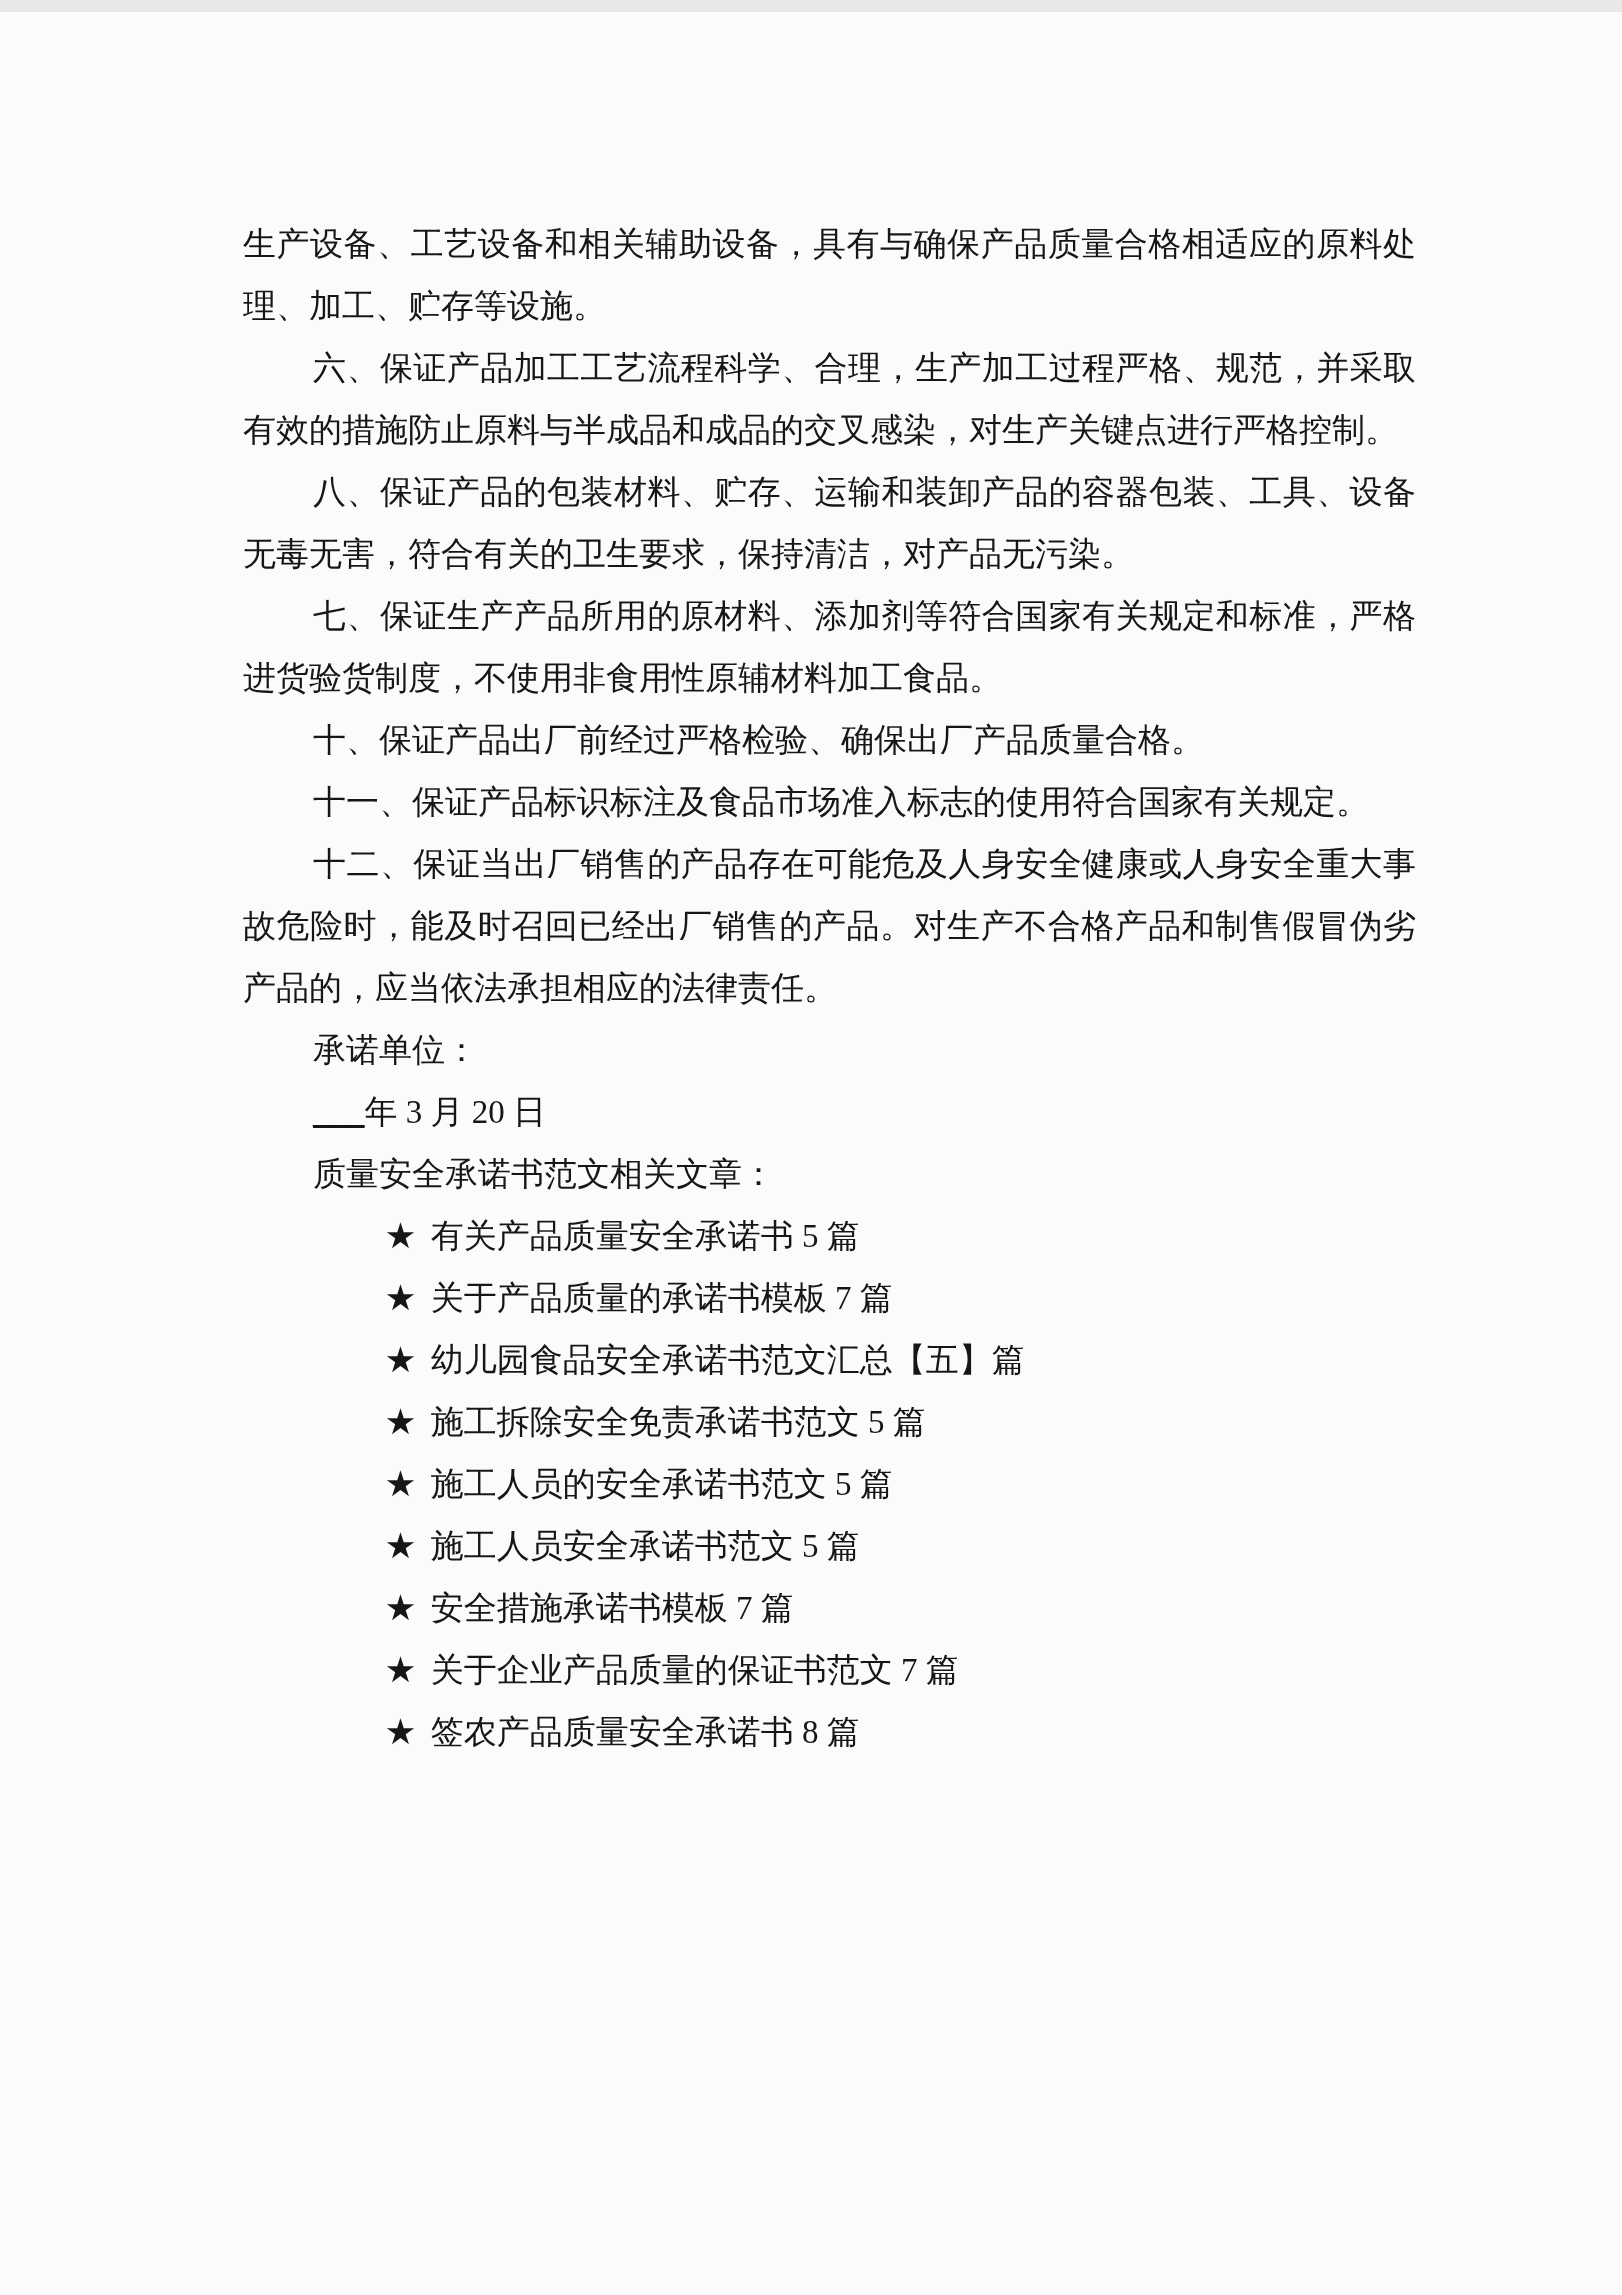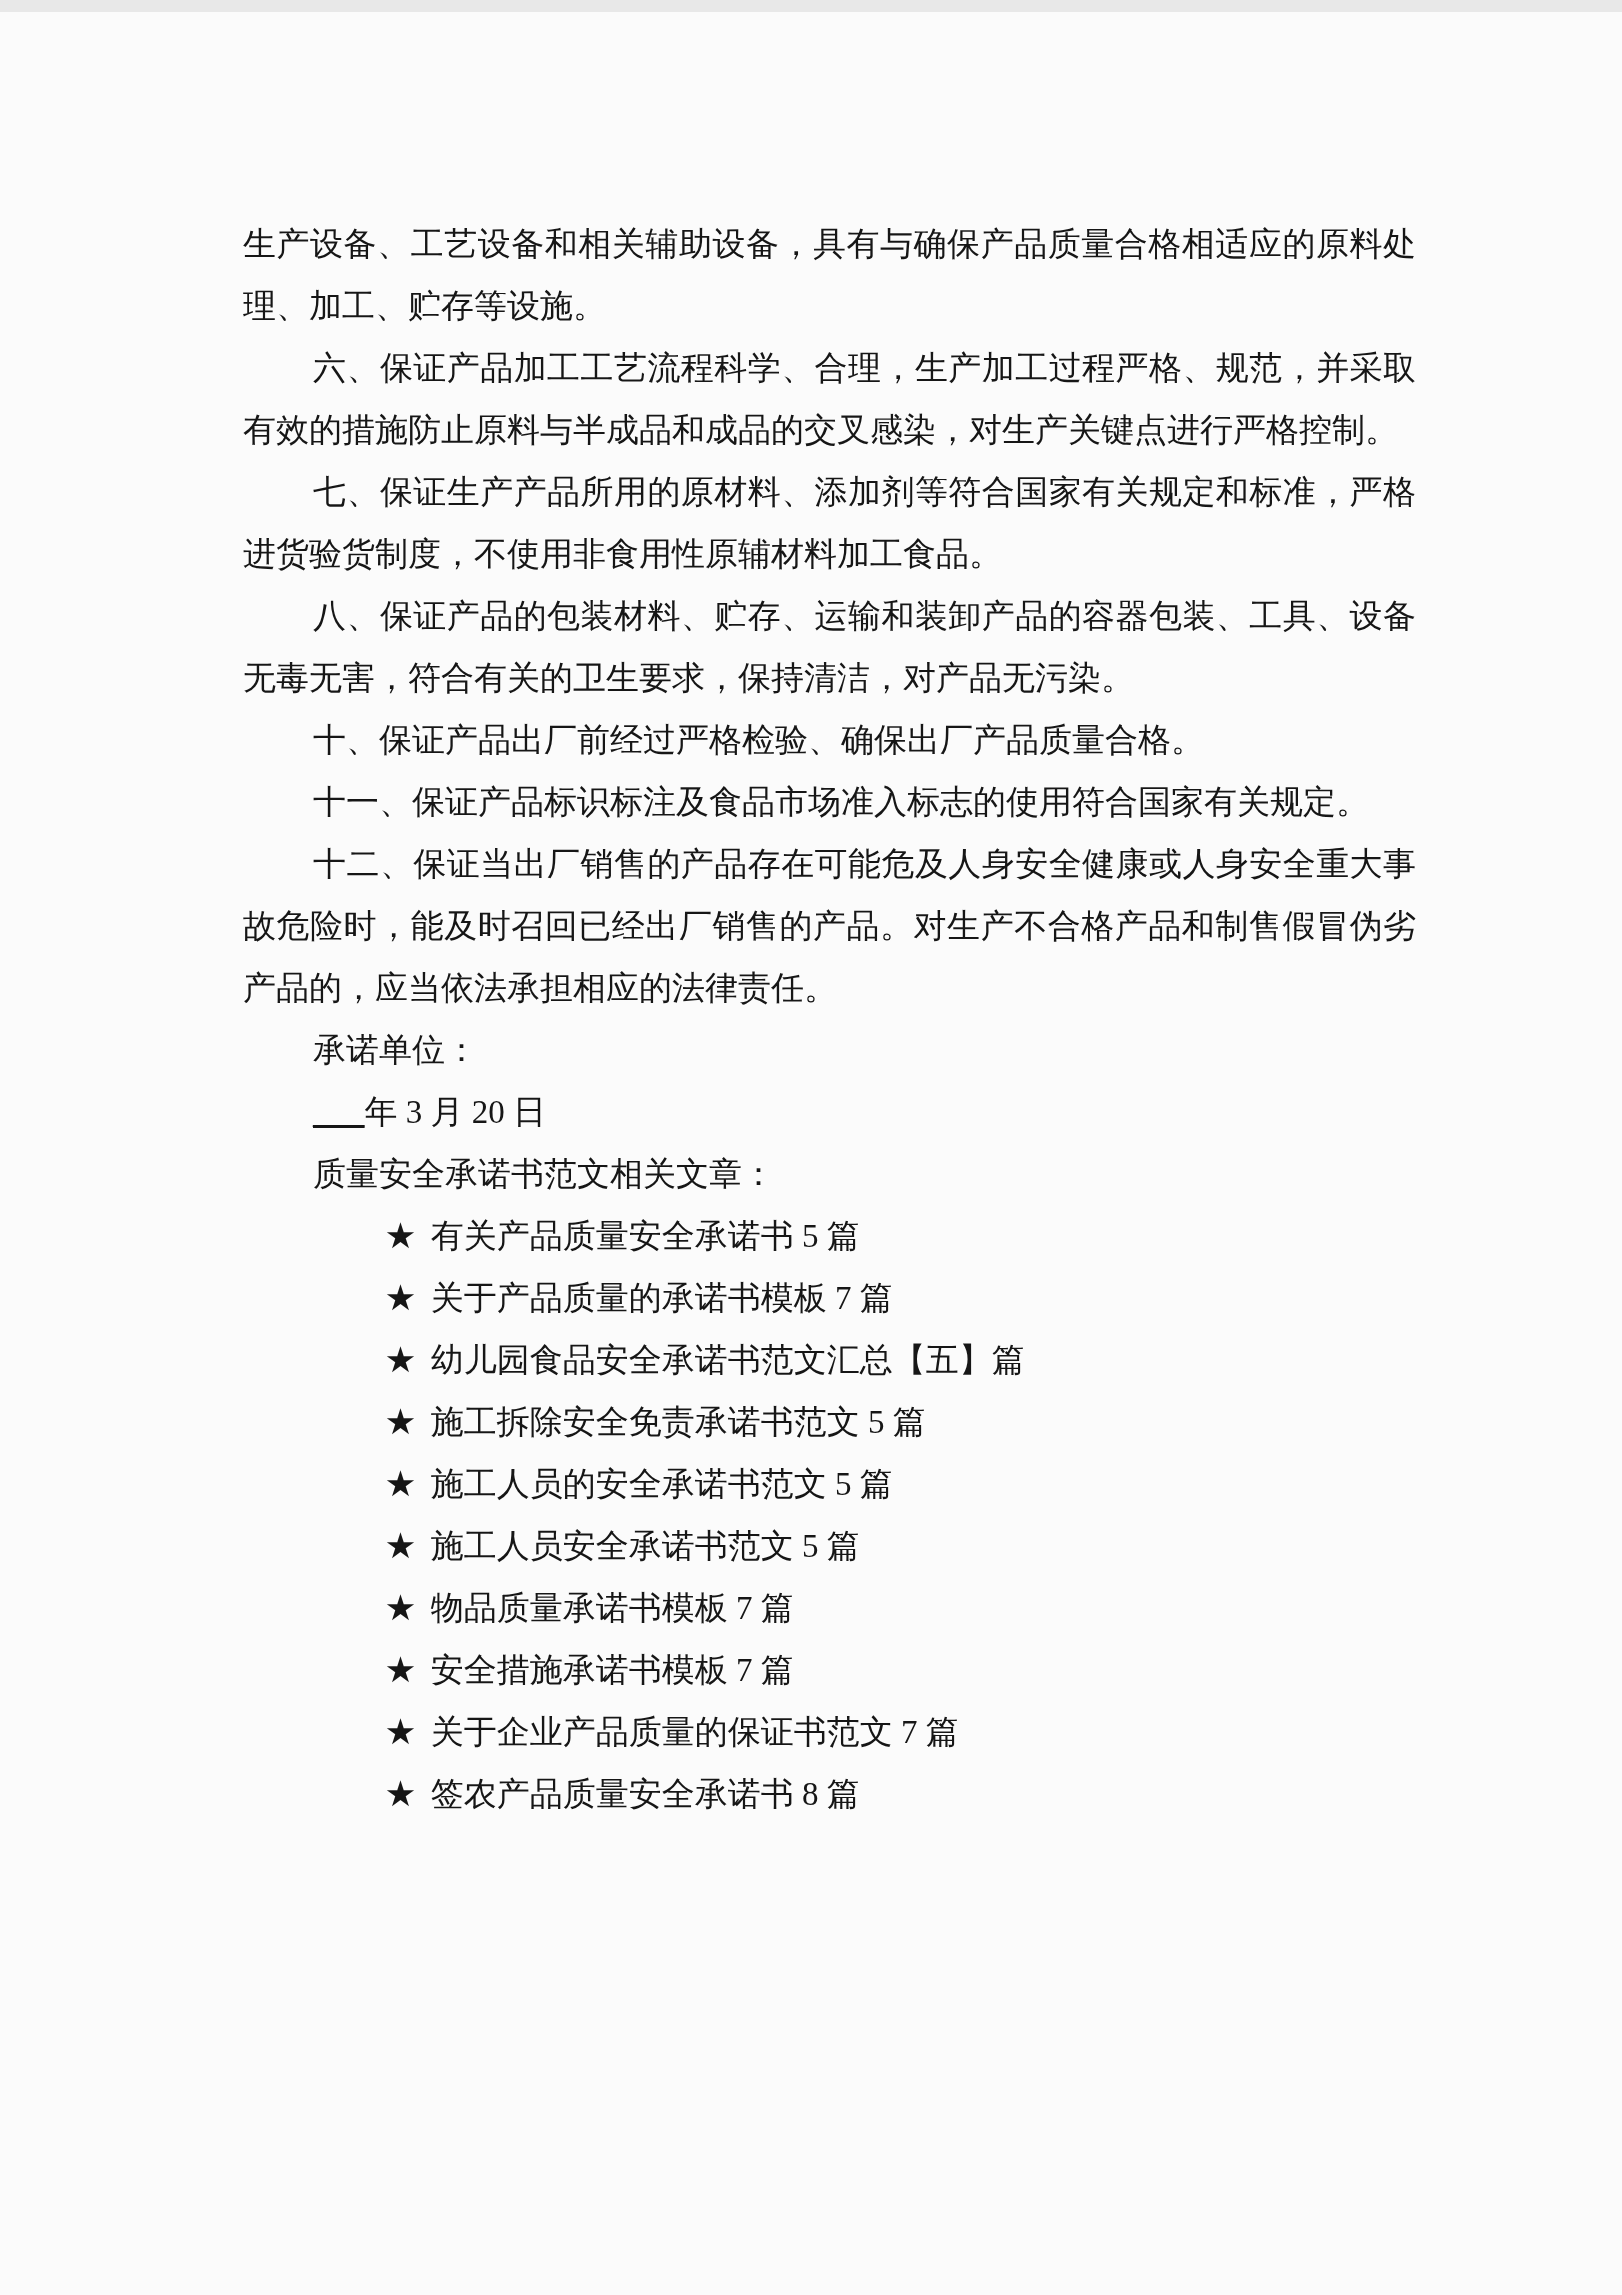--- a/index.html
+++ b/index.html
@@ -48,33 +48,32 @@
     text-decoration: underline;
   }
 </style>
 </head>
 <body>
 
 <div class="page">
   <div class="doc-body" id="doc-body">
       <p><span>生产设备、工艺设备和相关辅助设备，具有与确保产品质量合格相适应的原料处理、加工、贮存等设施。</span></p>
       <p class="indent"><span>六、保证产品加工工艺流程科学、合理，生产加工过程严格、规范，并采取有效的措施防止原料与半成品和成品的交叉感染，对生产关键点进行严格控制。</span></p>
+      <p class="indent"><span>八、保证产品的包装材料、贮存、运输和装卸产品的容器包装、工具、设备无毒无害，符合有关的卫生要求，保持清洁，对产品无污染。</span></p>
       <p class="indent"><span>七、保证生产产品所用的原材料、添加剂等符合国家有关规定和标准，严格进货验货制度，不使用非食用性原辅材料加工食品。</span></p>
-      <p class="indent"><span>八、保证产品的包装材料、贮存、运输和装卸产品的容器包装、工具、设备无毒无害，符合有关的卫生要求，保持清洁，对产品无污染。</span></p>
       <p class="indent"><span>十、保证产品出厂前经过严格检验、确保出厂产品质量合格。</span></p>
       <p class="indent"><span>十一、保证产品标识标注及食品市场准入标志的使用符合国家有关规定。</span></p>
       <p class="indent"><span>十二、保证当出厂销售的产品存在可能危及人身安全健康或人身安全重大事故危险时，能及时召回已经出厂销售的产品。对生产不合格产品和制售假冒伪劣产品的，应当依法承担相应的法律责任。</span></p>
       <p class="indent"><span>承诺单位：</span></p>
       <p class="indent"><span class="date-blank">___</span><span>年 3 月 20 日</span></p>
       <p class="indent"><span>质量安全承诺书范文相关文章：</span></p>
       <p class="star-line"><span class="star-glyph">★</span><span>有关产品质量安全承诺书 5 篇</span></p>
       <p class="star-line"><span class="star-glyph">★</span><span>关于产品质量的承诺书模板 7 篇</span></p>
       <p class="star-line"><span class="star-glyph">★</span><span>幼儿园食品安全承诺书范文汇总【五】篇</span></p>
       <p class="star-line"><span class="star-glyph">★</span><span>施工拆除安全免责承诺书范文 5 篇</span></p>
       <p class="star-line"><span class="star-glyph">★</span><span>施工人员的安全承诺书范文 5 篇</span></p>
       <p class="star-line"><span class="star-glyph">★</span><span>施工人员安全承诺书范文 5 篇</span></p>
-      <p class="star-line"><span class="star-glyph">★</span><span>物品质量承诺书模板 7 篇</span></p>
       <p class="star-line"><span class="star-glyph">★</span><span>安全措施承诺书模板 7 篇</span></p>
       <p class="star-line"><span class="star-glyph">★</span><span>关于企业产品质量的保证书范文 7 篇</span></p>
       <p class="star-line"><span class="star-glyph">★</span><span>签农产品质量安全承诺书 8 篇</span></p>
     </div>
 </div>
 
 
 </body></html>

